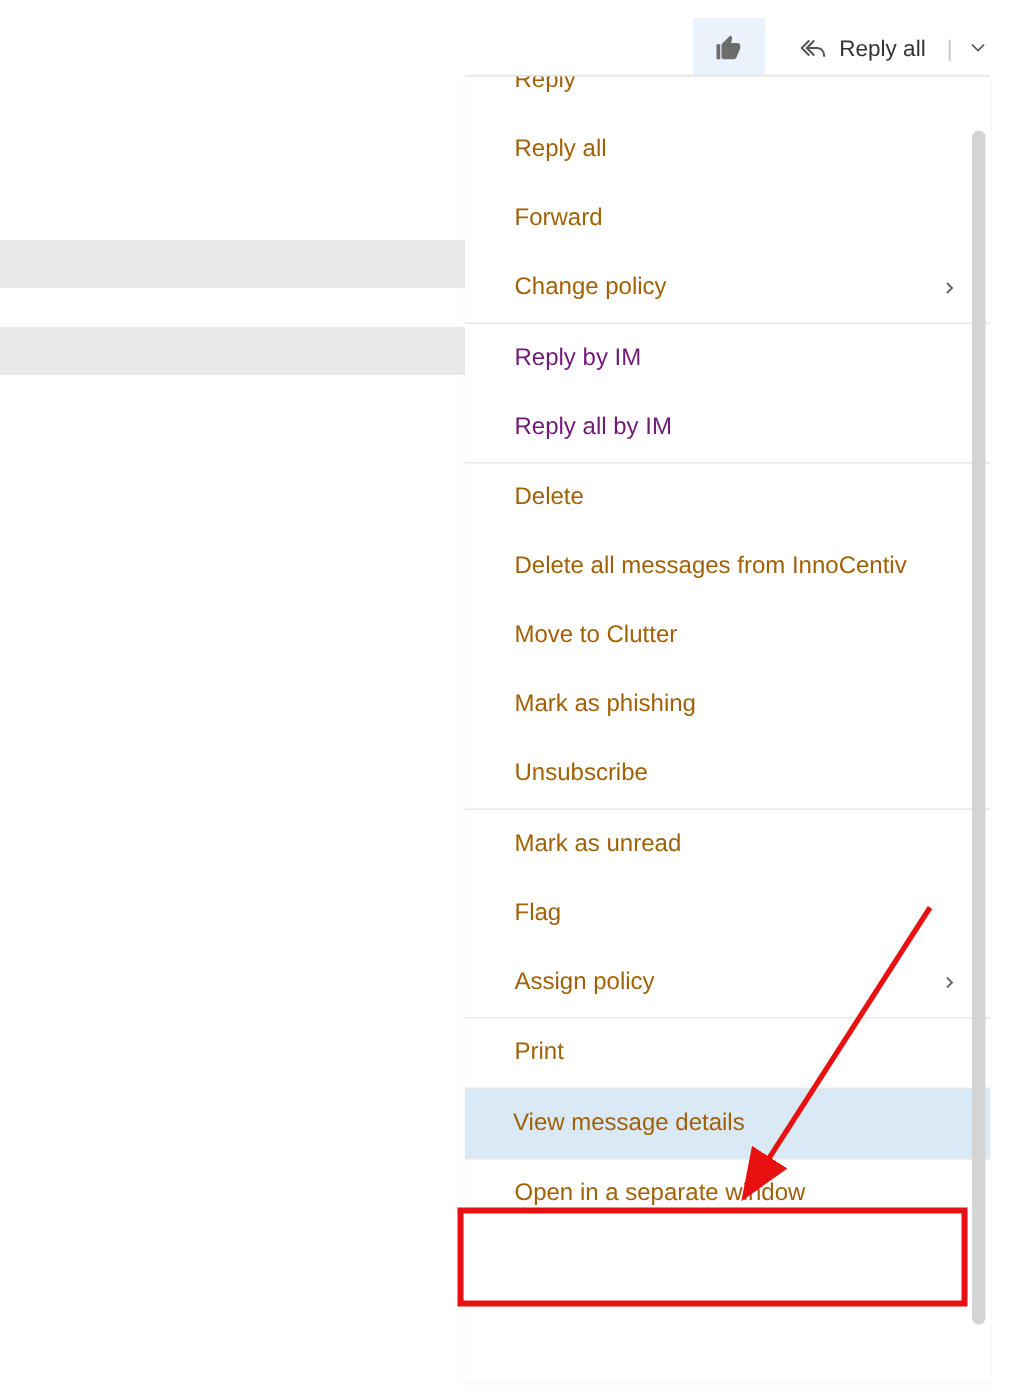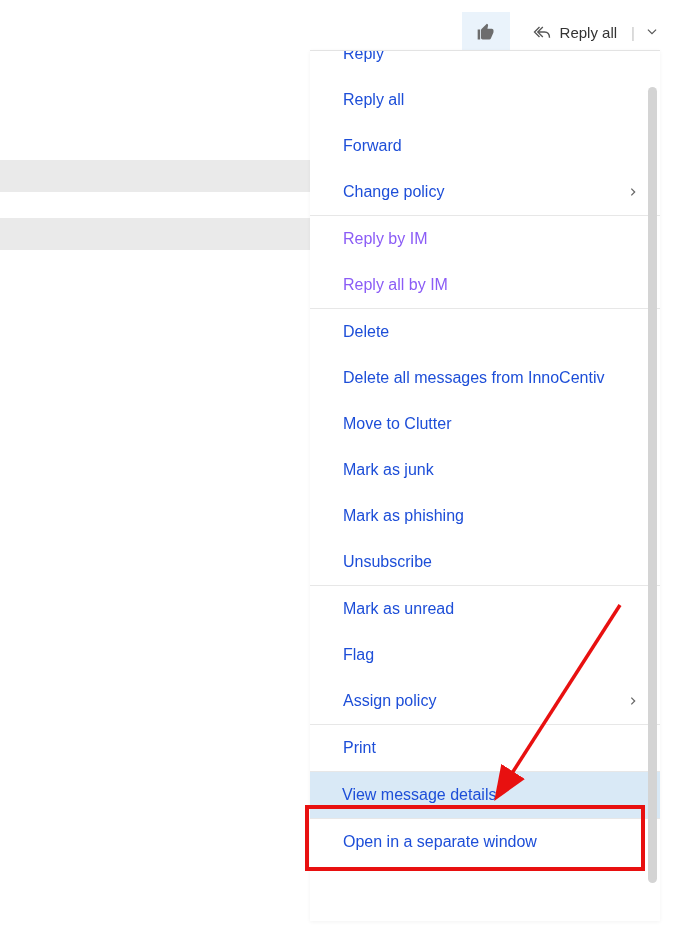--- a/index.html
+++ b/index.html
@@ -73,33 +73,33 @@
     box-shadow: 0 1px 4px rgba(0,0,0,0.05);
   }
   .menu-inner {
     height: 870px;
     overflow: hidden;
     position: relative;
   }
   .menu-item {
     padding: 14px 0 14px 33px;
     font-size: 16px;
-    color: #1d4ed8;
+    color: #a16207;
     cursor: pointer;
     display: flex;
     align-items: center;
     justify-content: space-between;
     padding-right: 22px;
   }
   .menu-item.first {
     padding-top: 0;
     margin-top: -6px;
   }
   .menu-item.disabled {
-    color: #8b5cf6;
+    color: #701a75;
     cursor: default;
   }
   .menu-item.highlight {
     background: #d9e9f6;
     padding-left: 32px;
   }
   .menu-divider {
     height: 1px;
     background: #e7e7e7;
     margin: 0;
@@ -205,23 +205,20 @@
     <div class="menu-item">
       <span>Delete</span>
     </div>
     <div class="menu-item">
       <span>Delete all messages from InnoCentiv</span>
     </div>
     <div class="menu-item">
       <span>Move to Clutter</span>
     </div>
     <div class="menu-item">
-      <span>Mark as junk</span>
-    </div>
-    <div class="menu-item">
       <span>Mark as phishing</span>
     </div>
     <div class="menu-item">
       <span>Unsubscribe</span>
     </div>
     <div class="menu-divider"></div>
     <div class="menu-item">
       <span>Mark as unread</span>
     </div>
     <div class="menu-item">

